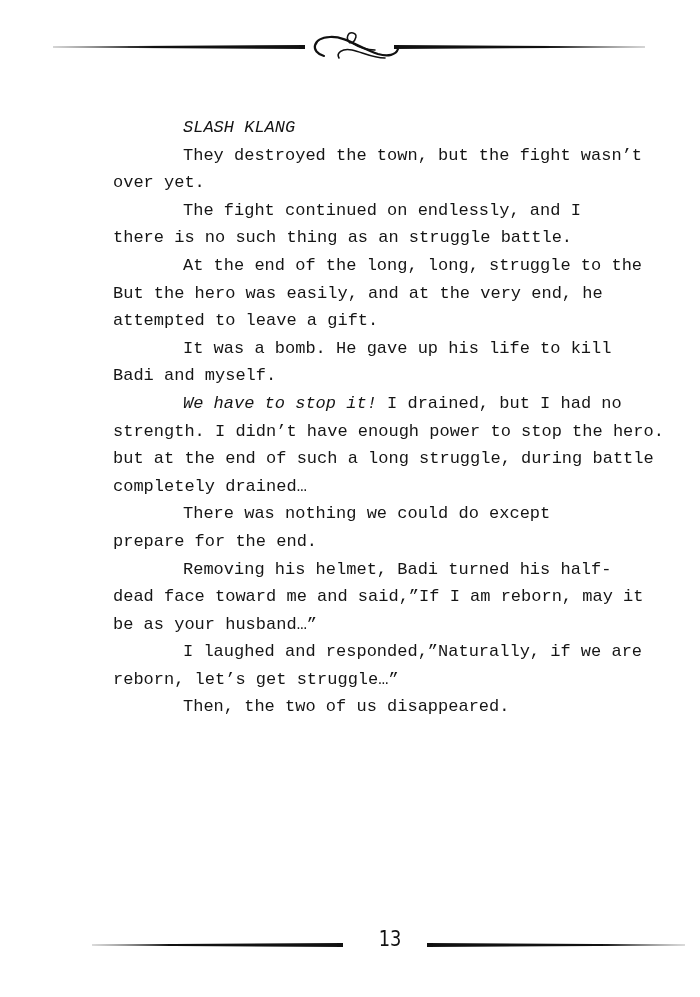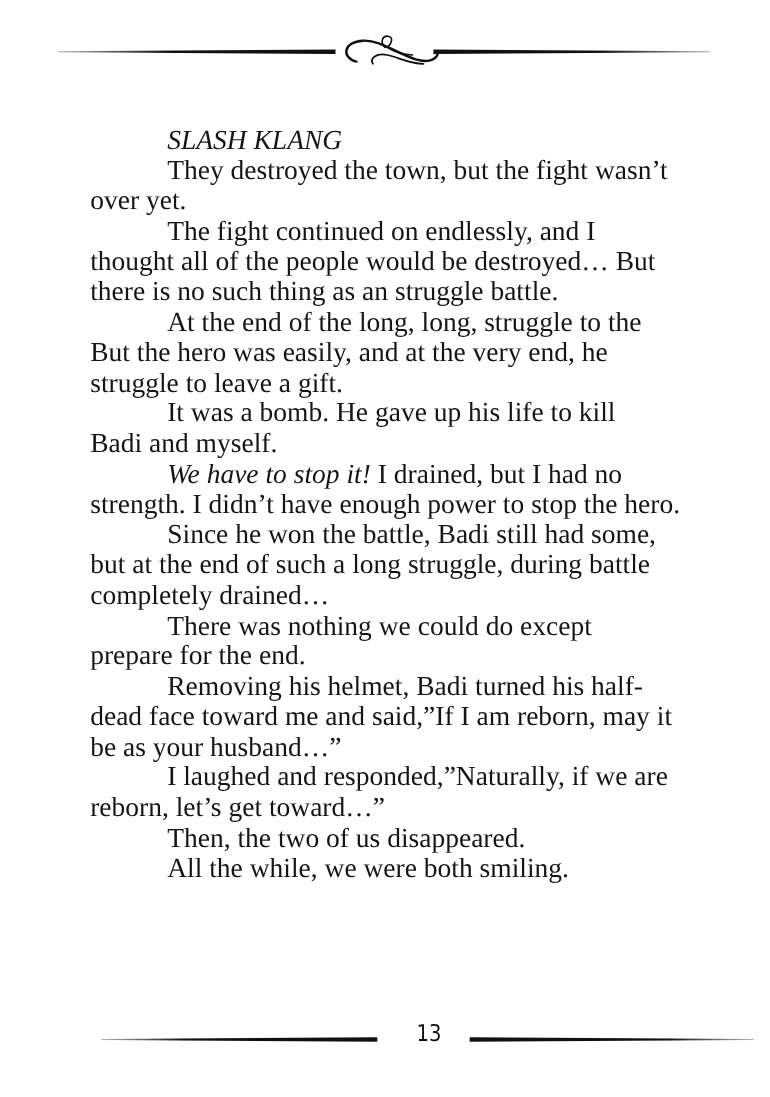--- a/index.html
+++ b/index.html
@@ -16,25 +16,25 @@
     }
     .header-ornament {
       position: absolute;
       left: 0;
       top: 28px;
       width: 700px;
       height: 40px;
     }
     .page-text {
       position: absolute;
-      left: 82px;
+      left: 113px;
       top: 114px;
       width: 520px;
-      font-family: Liberation Serif, serif;
-      font-size: 25px;
+      font-family: Liberation Mono, monospace;
+      font-size: 17px;
       line-height: 27.6px;
       color: #151515;
     }
     .line {
       display: block;
       white-space: nowrap;
     }
     .line.indent { padding-left: 70px; }
     .italic { font-style: italic; }
     .footer {
@@ -83,41 +83,38 @@
     <path d="M339 30 C 336 25, 342 20, 352 22 C 362 24, 372 30, 385 30" fill="none" stroke="#111" stroke-width="1.6" stroke-linecap="round"></path>
     <path d="M350 15 C 345 10, 348 4, 353 5 C 358 6, 356 12, 352 15 C 360 20, 368 22, 375 22" fill="none" stroke="#111" stroke-width="1.5" stroke-linecap="round"></path>
   </svg>
 </div>
 
 <div class="page-text" id="page-text">
     <span class="line indent italic">SLASH KLANG</span>
     <span class="line indent">They destroyed the town, but the fight wasn’t</span>
     <span class="line">over yet.</span>
     <span class="line indent">The fight continued on endlessly, and I</span>
-    <span class="line">thought all of the people would be destroyed… But</span>
     <span class="line">there is no such thing as an struggle battle.</span>
     <span class="line indent">At the end of the long, long, struggle to the</span>
     <span class="line">But the hero was easily, and at the very end, he</span>
-    <span class="line">struggle to leave a gift.</span>
+    <span class="line">attempted to leave a gift.</span>
     <span class="line indent">It was a bomb. He gave up his life to kill</span>
     <span class="line">Badi and myself.</span>
     <span class="line indent"><span class="italic">We have to stop it!</span><span> I drained, but I had no</span></span>
     <span class="line">strength. I didn’t have enough power to stop the hero.</span>
-    <span class="line indent">Since he won the battle, Badi still had some,</span>
     <span class="line">but at the end of such a long struggle, during battle</span>
     <span class="line">completely drained…</span>
     <span class="line indent">There was nothing we could do except</span>
     <span class="line">prepare for the end.</span>
     <span class="line indent">Removing his helmet, Badi turned his half-</span>
     <span class="line">dead face toward me and said,”If I am reborn, may it</span>
     <span class="line">be as your husband…”</span>
     <span class="line indent">I laughed and responded,”Naturally, if we are</span>
-    <span class="line">reborn, let’s get toward…”</span>
+    <span class="line">reborn, let’s get struggle…”</span>
     <span class="line indent">Then, the two of us disappeared.</span>
-    <span class="line indent">All the while, we were both smiling.</span>
   </div>
 
 <div class="footer">
   <svg width="700" height="40" viewBox="0 0 700 40" style="position:absolute;left:0;top:0;">
     <defs>
       <linearGradient id="flfade" x1="0" x2="1" y1="0" y2="0">
         <stop offset="0" stop-color="#111" stop-opacity="0.3"></stop>
         <stop offset="0.3" stop-color="#111" stop-opacity="1"></stop>
         <stop offset="1" stop-color="#111" stop-opacity="1"></stop>
       </linearGradient>

